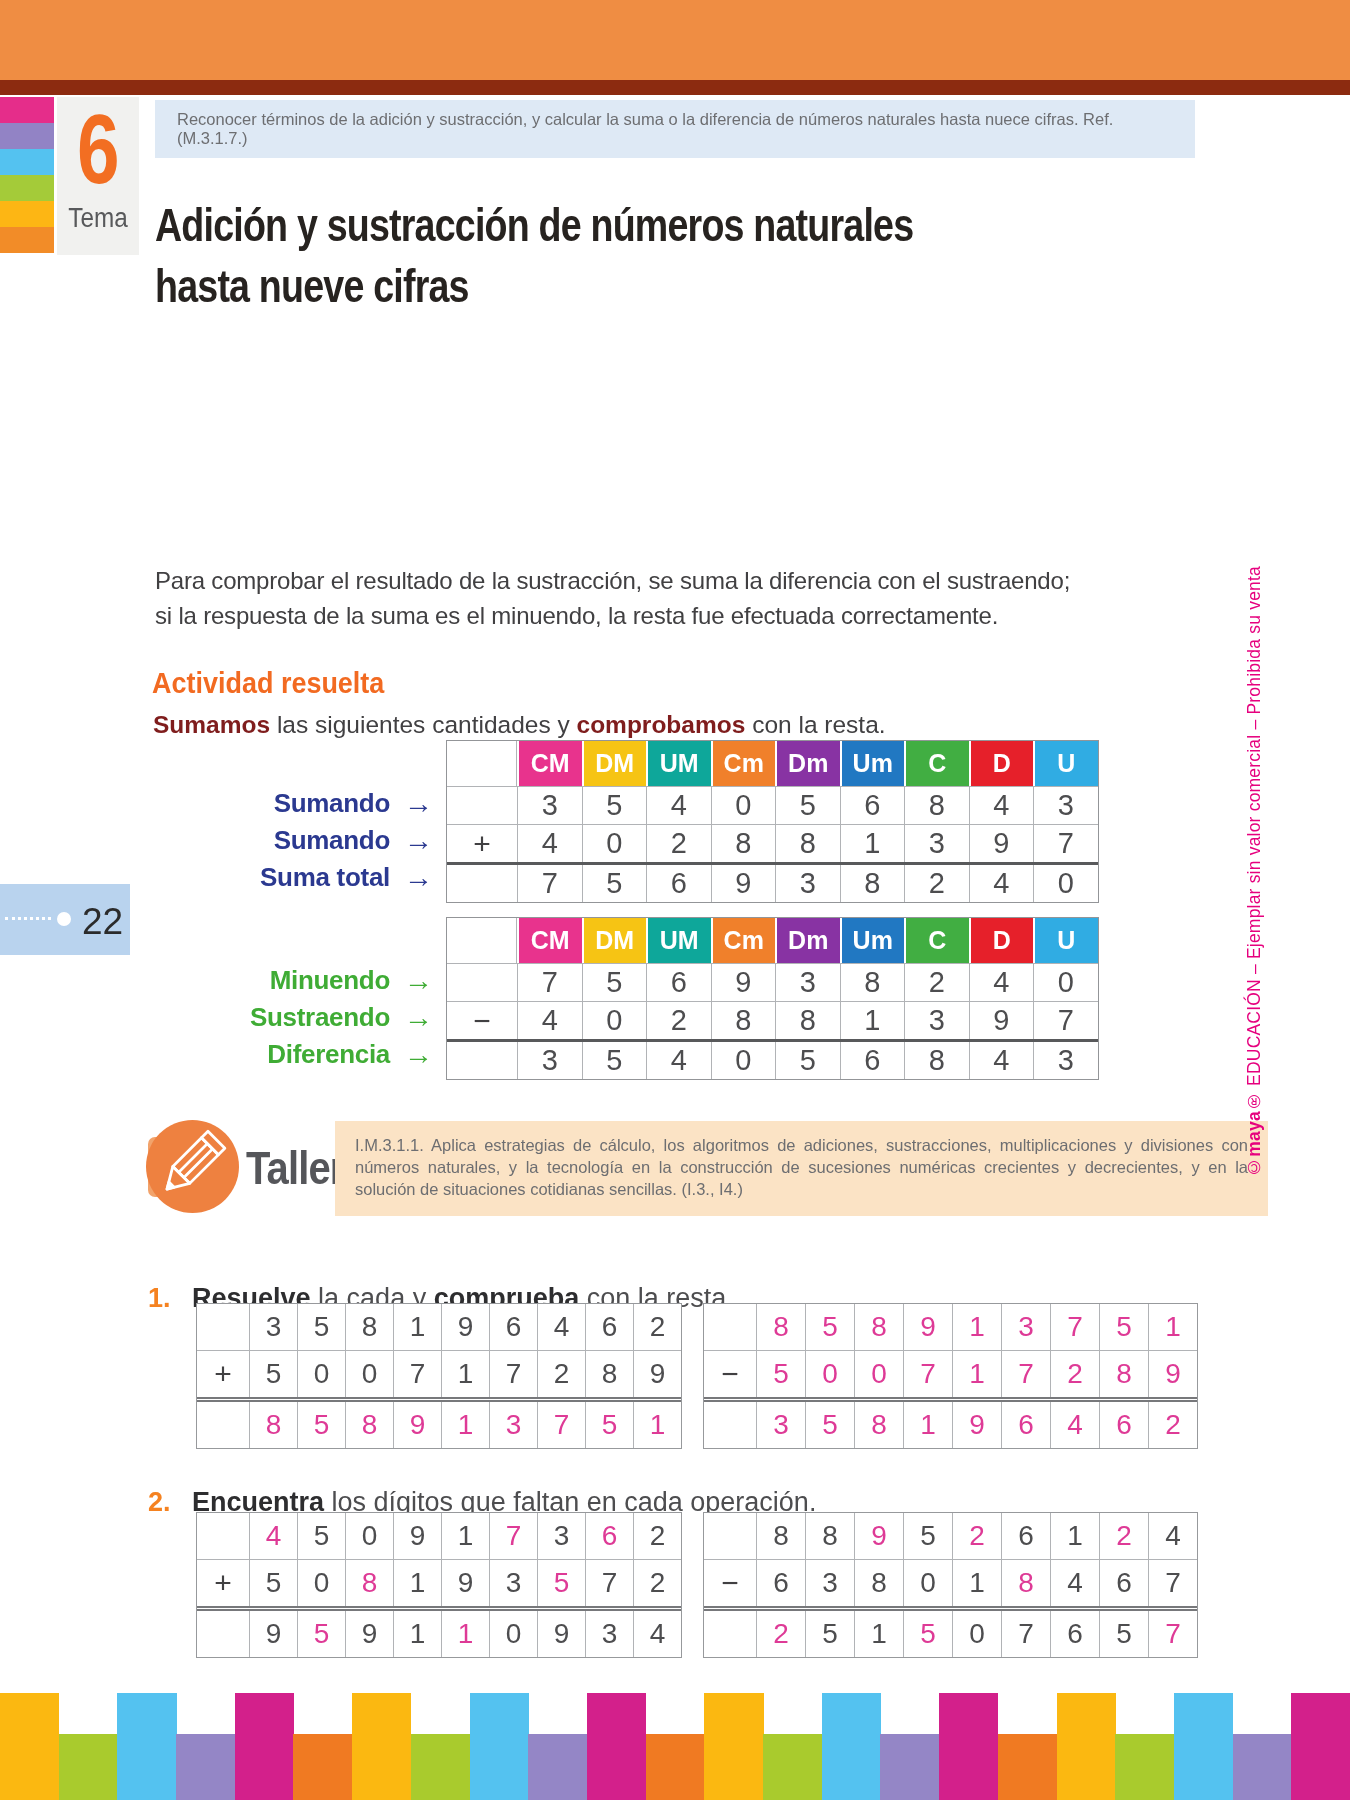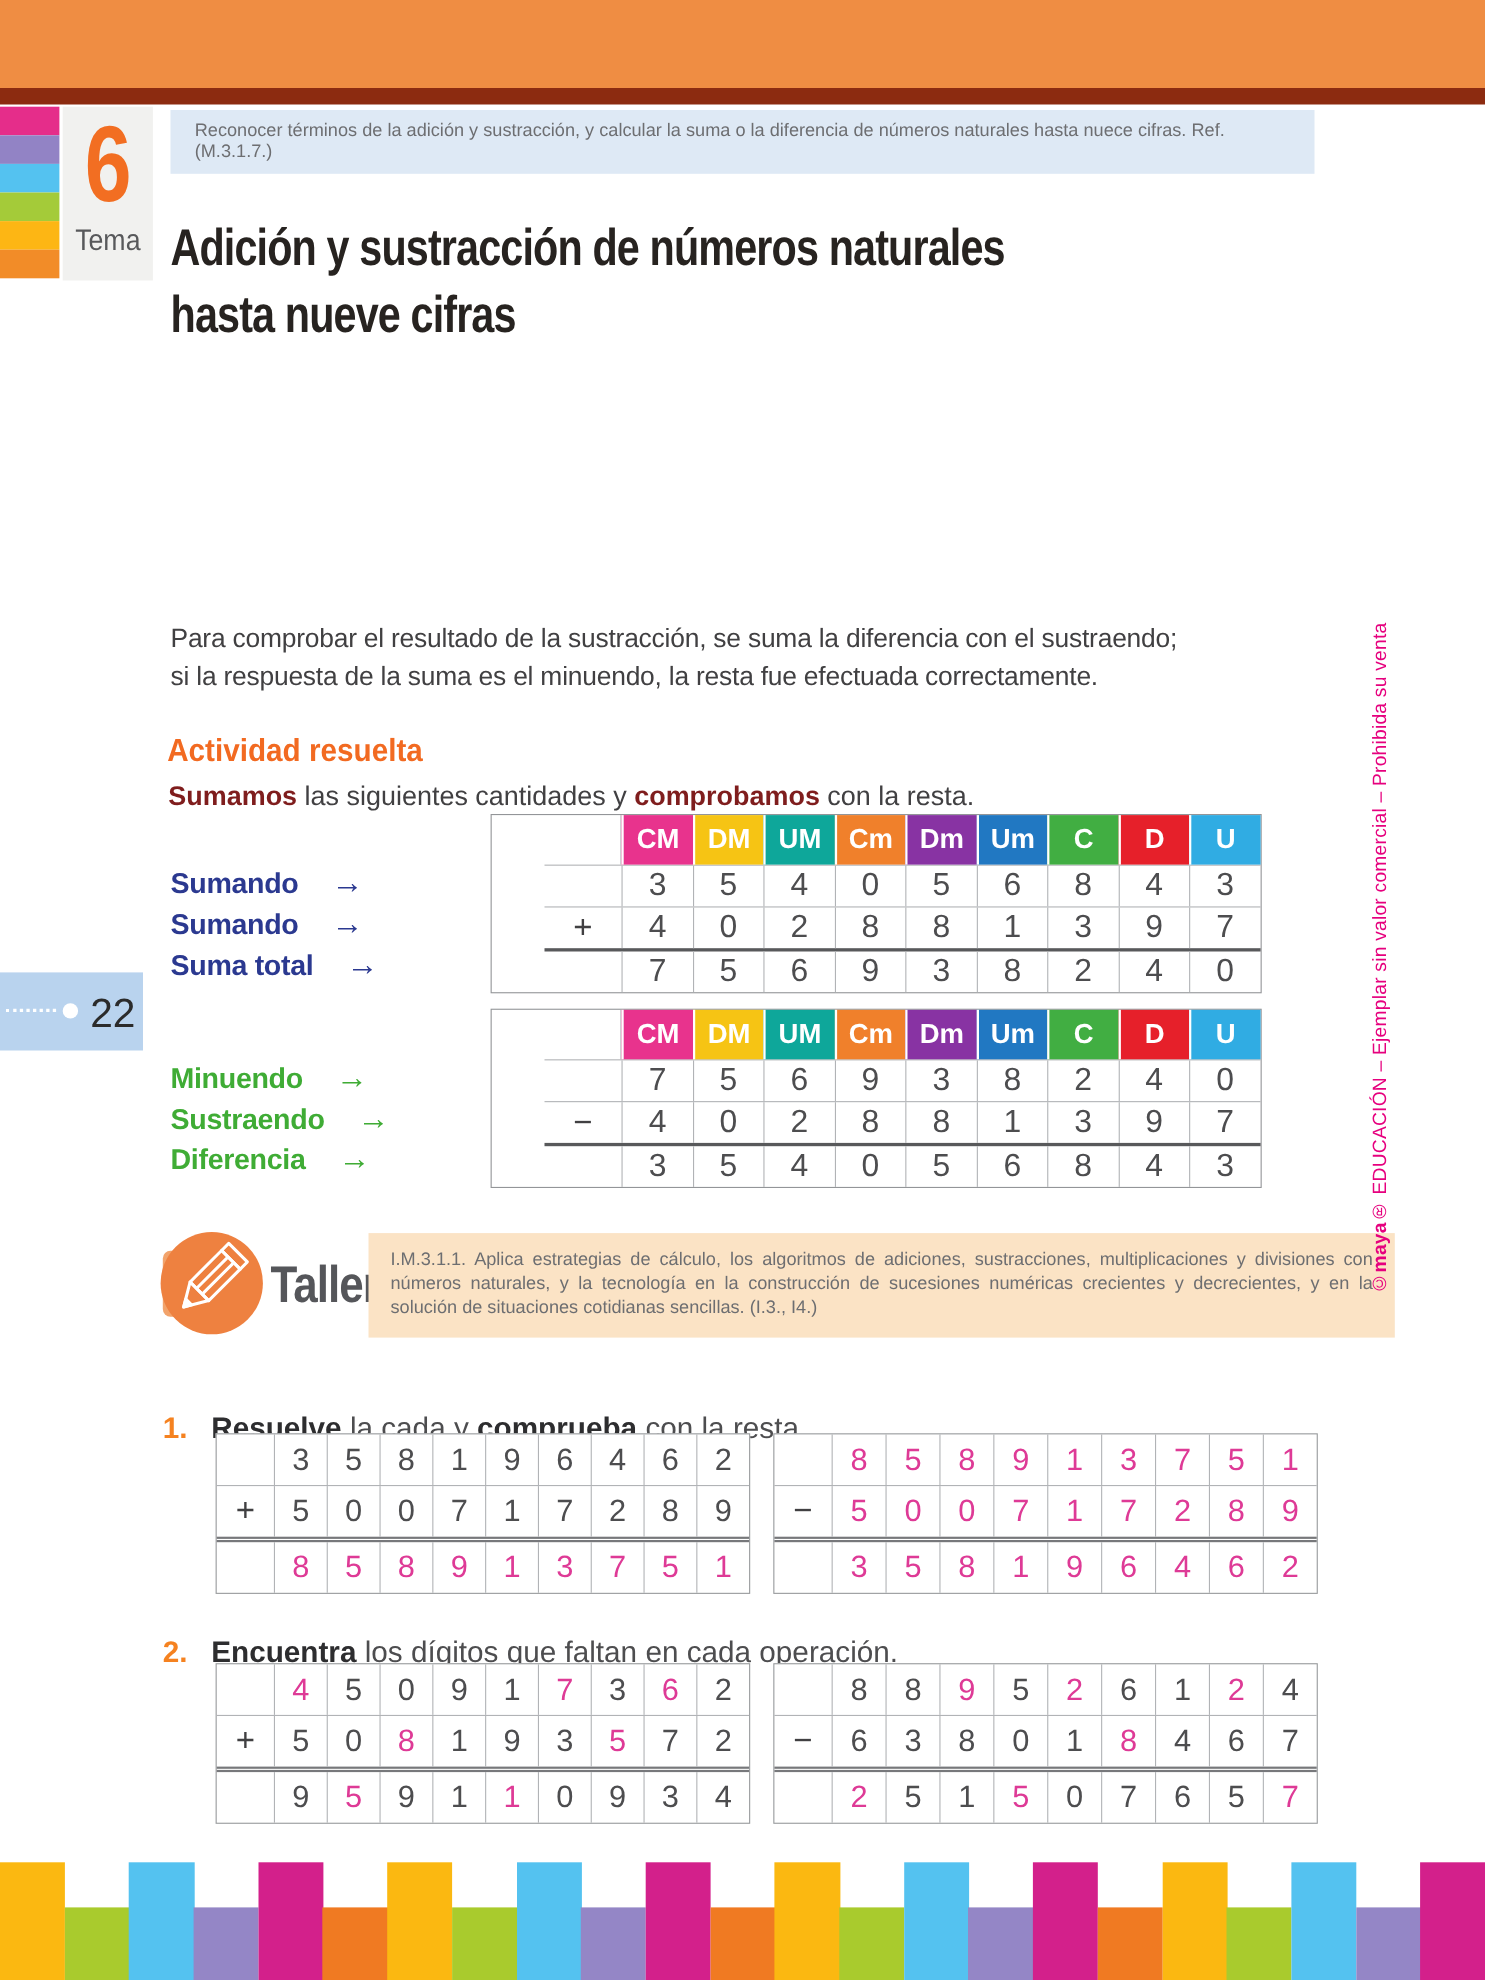--- a/index.html
+++ b/index.html
@@ -28,36 +28,36 @@
               color:#272320;letter-spacing:-1px;white-space:pre-line;transform:scaleX(.8);transform-origin:left top;}
   .para{position:absolute;left:155px;width:1048px;font-size:24px;line-height:34.5px;color:var(--body-text);
         white-space:pre-line;letter-spacing:-0.2px;}
 
   .act-heading{position:absolute;left:152px;top:643px;font-size:29px;font-weight:bold;color:var(--heading-orange);
                transform:scaleX(.93);transform-origin:left top;}
   .act-lead{position:absolute;left:153px;top:686px;font-size:24.5px;color:var(--body-text);}
   .act-lead b{color:#7f1d1d;}
 
   
-  .pvt{position:absolute;border:1px solid #939598;background:#fff;padding-left:48px;}
+  .pvt{position:absolute;border:1px solid #939598;background:#fff;}
   .prow{display:flex;}
   .prow + .prow{border-top:1px solid var(--grid);}
   .prow.total{border-top:3px solid var(--grid-dark);}
   .pcell{box-sizing:border-box;width:64.5px;height:37px;display:flex;align-items:center;justify-content:center;
          font-size:29px;color:var(--digit);}
   .pcell:not(:first-child){border-left:1px solid var(--grid);}
   .pcorner{width:70px;}
   .hrow .pcell{height:45px;}
   .phead{box-sizing:border-box;width:64.5px;height:45px;display:flex;align-items:center;justify-content:center;
          font-size:25px;font-weight:bold;color:#fff;border-left:2px solid #fff !important;}
   .hrow .pcorner{border-right:1px solid var(--grid);}
   .pop{font-size:30px;color:var(--body-text);}
 
   .pv-labels{position:absolute;left:155px;width:278px;}
-  .pv-lrow{height:37px;display:flex;align-items:center;gap:30px;}
+  .pv-lrow{height:37px;display:flex;justify-content:flex-end;align-items:center;gap:14px;}
   .pv-ltext{font-size:26px;font-weight:bold;letter-spacing:-0.3px;}
   .pv-arrow{font-size:29px;line-height:1;}
 
   
   .taller-tab{position:absolute;left:148px;top:1137px;width:30px;height:60px;background:var(--taller-tab);
               border-radius:7px 0 0 7px;}
   .taller-badge{position:absolute;left:146px;top:1120px;width:93px;height:93px;border-radius:50%;
                 background:var(--taller-orange);display:flex;align-items:center;justify-content:center;}
   .taller-word{position:absolute;left:246px;top:1121px;height:92px;display:flex;align-items:center;
                font-size:47px;font-weight:bold;color:#55565A;transform:scaleX(.85);transform-origin:left center;

